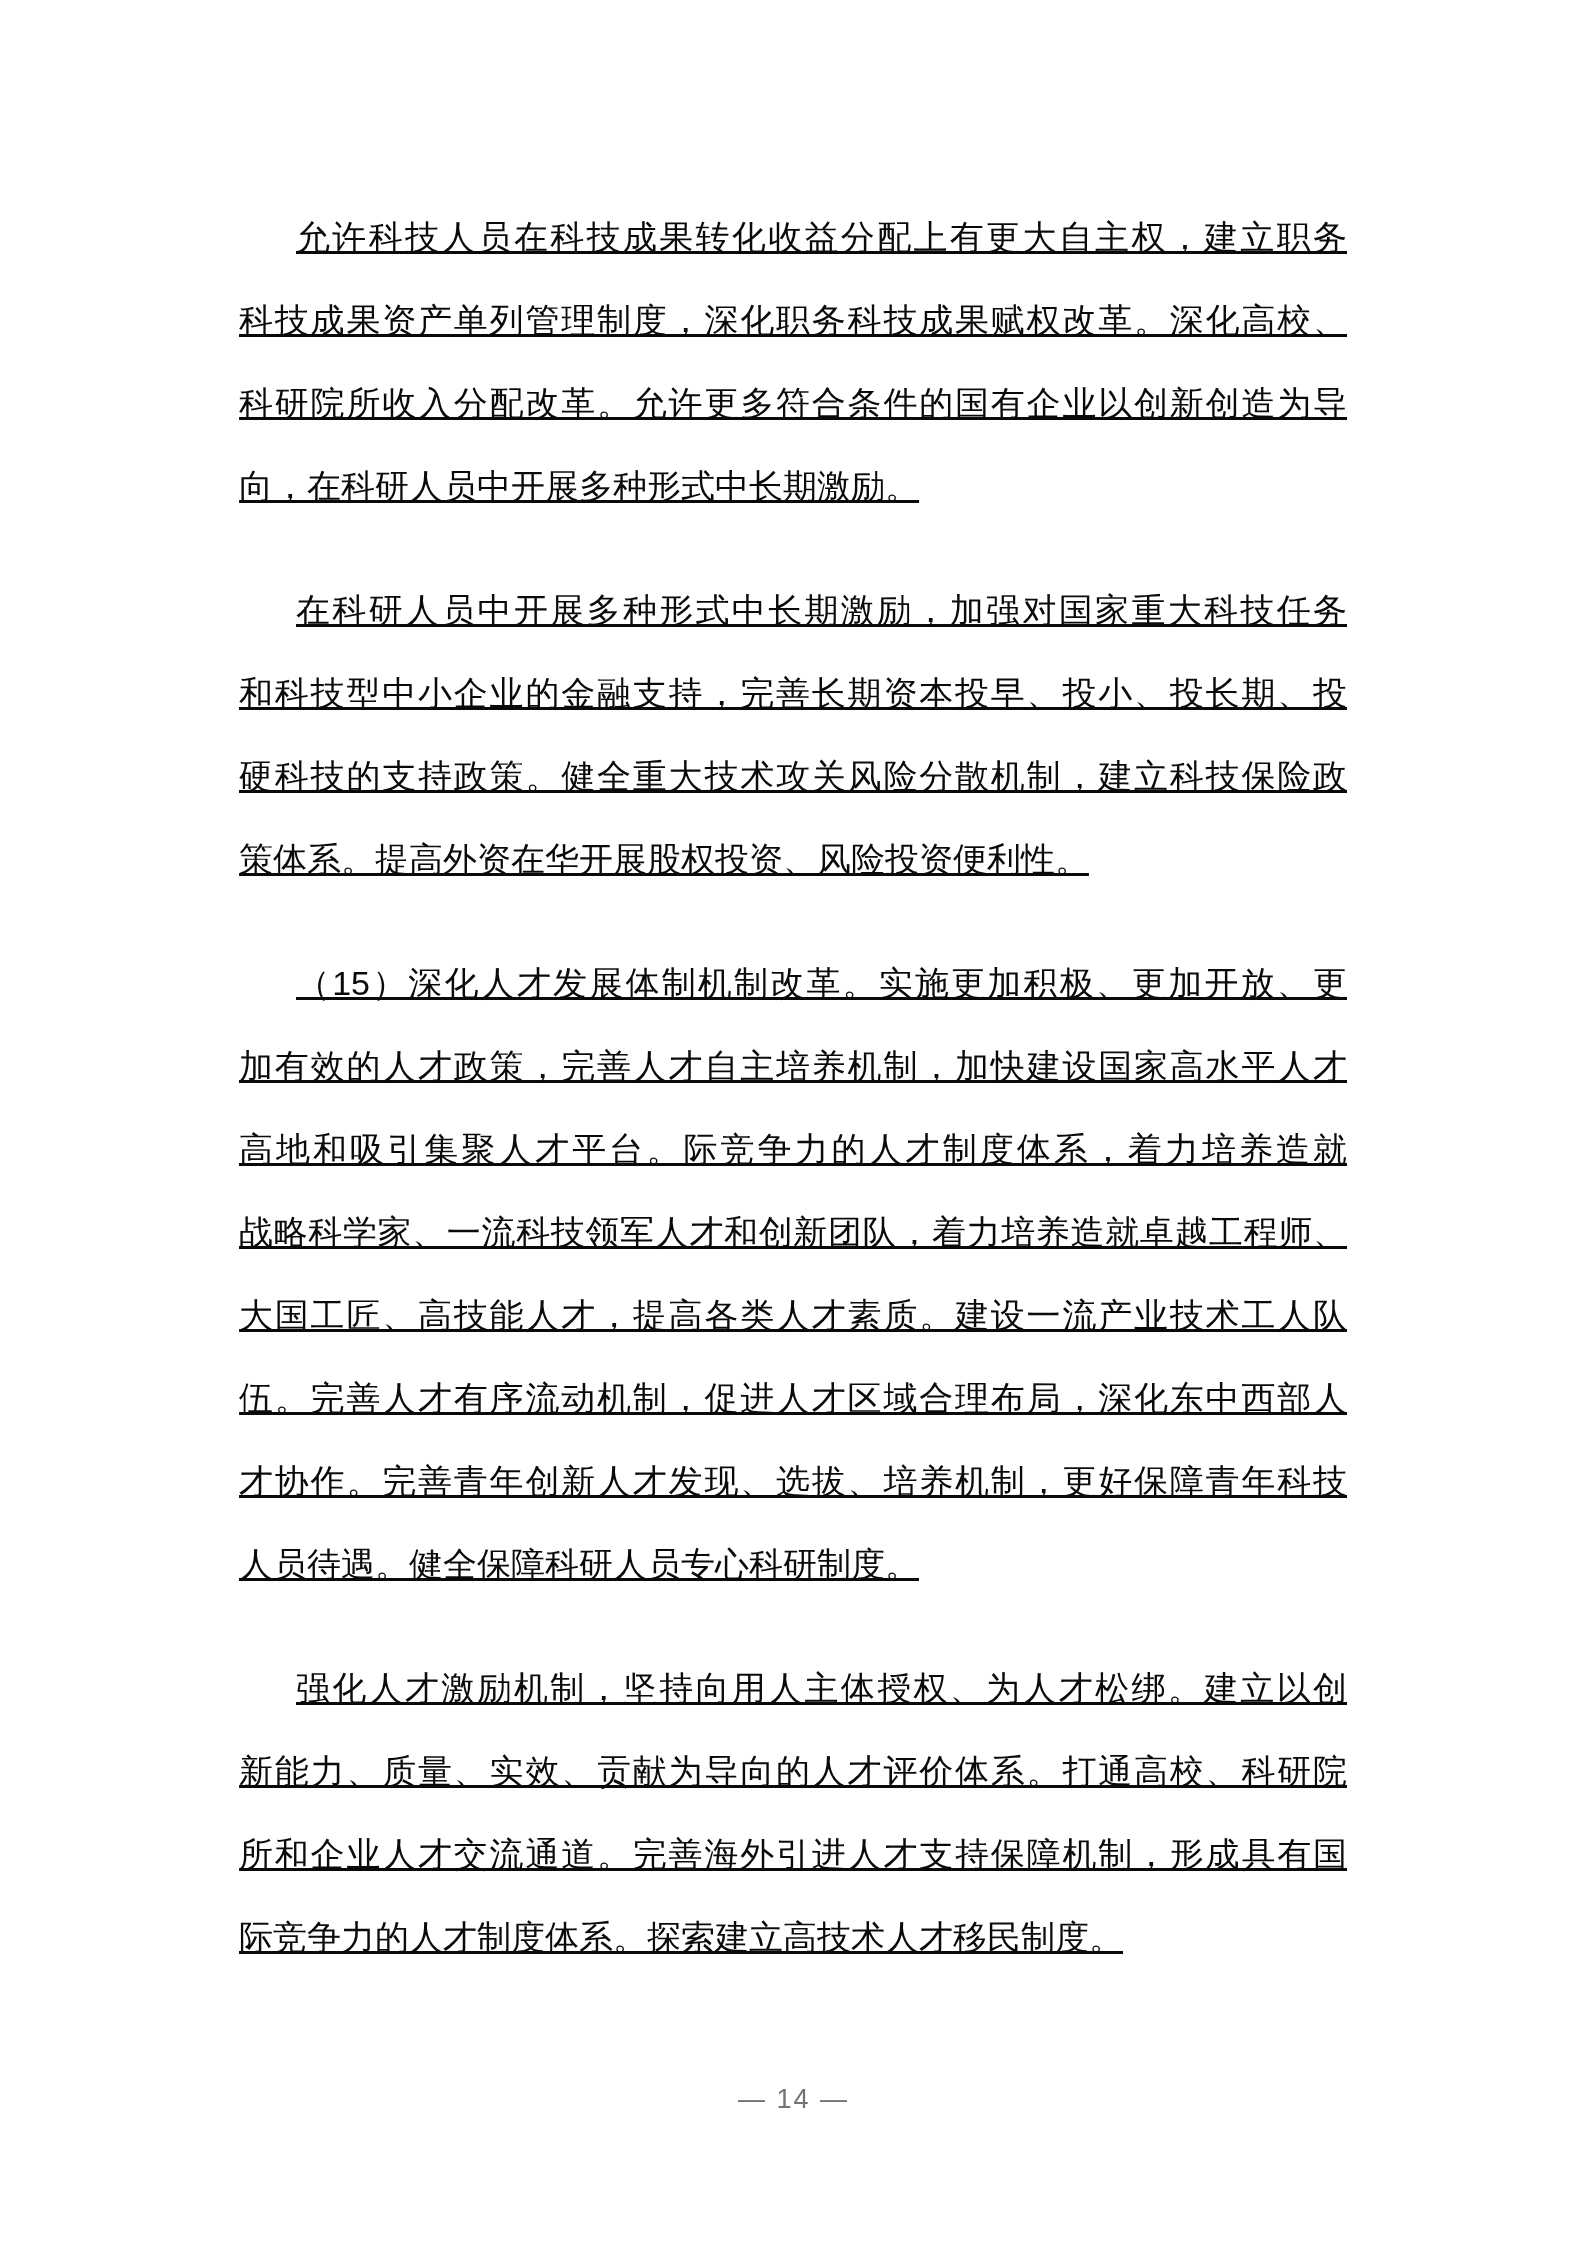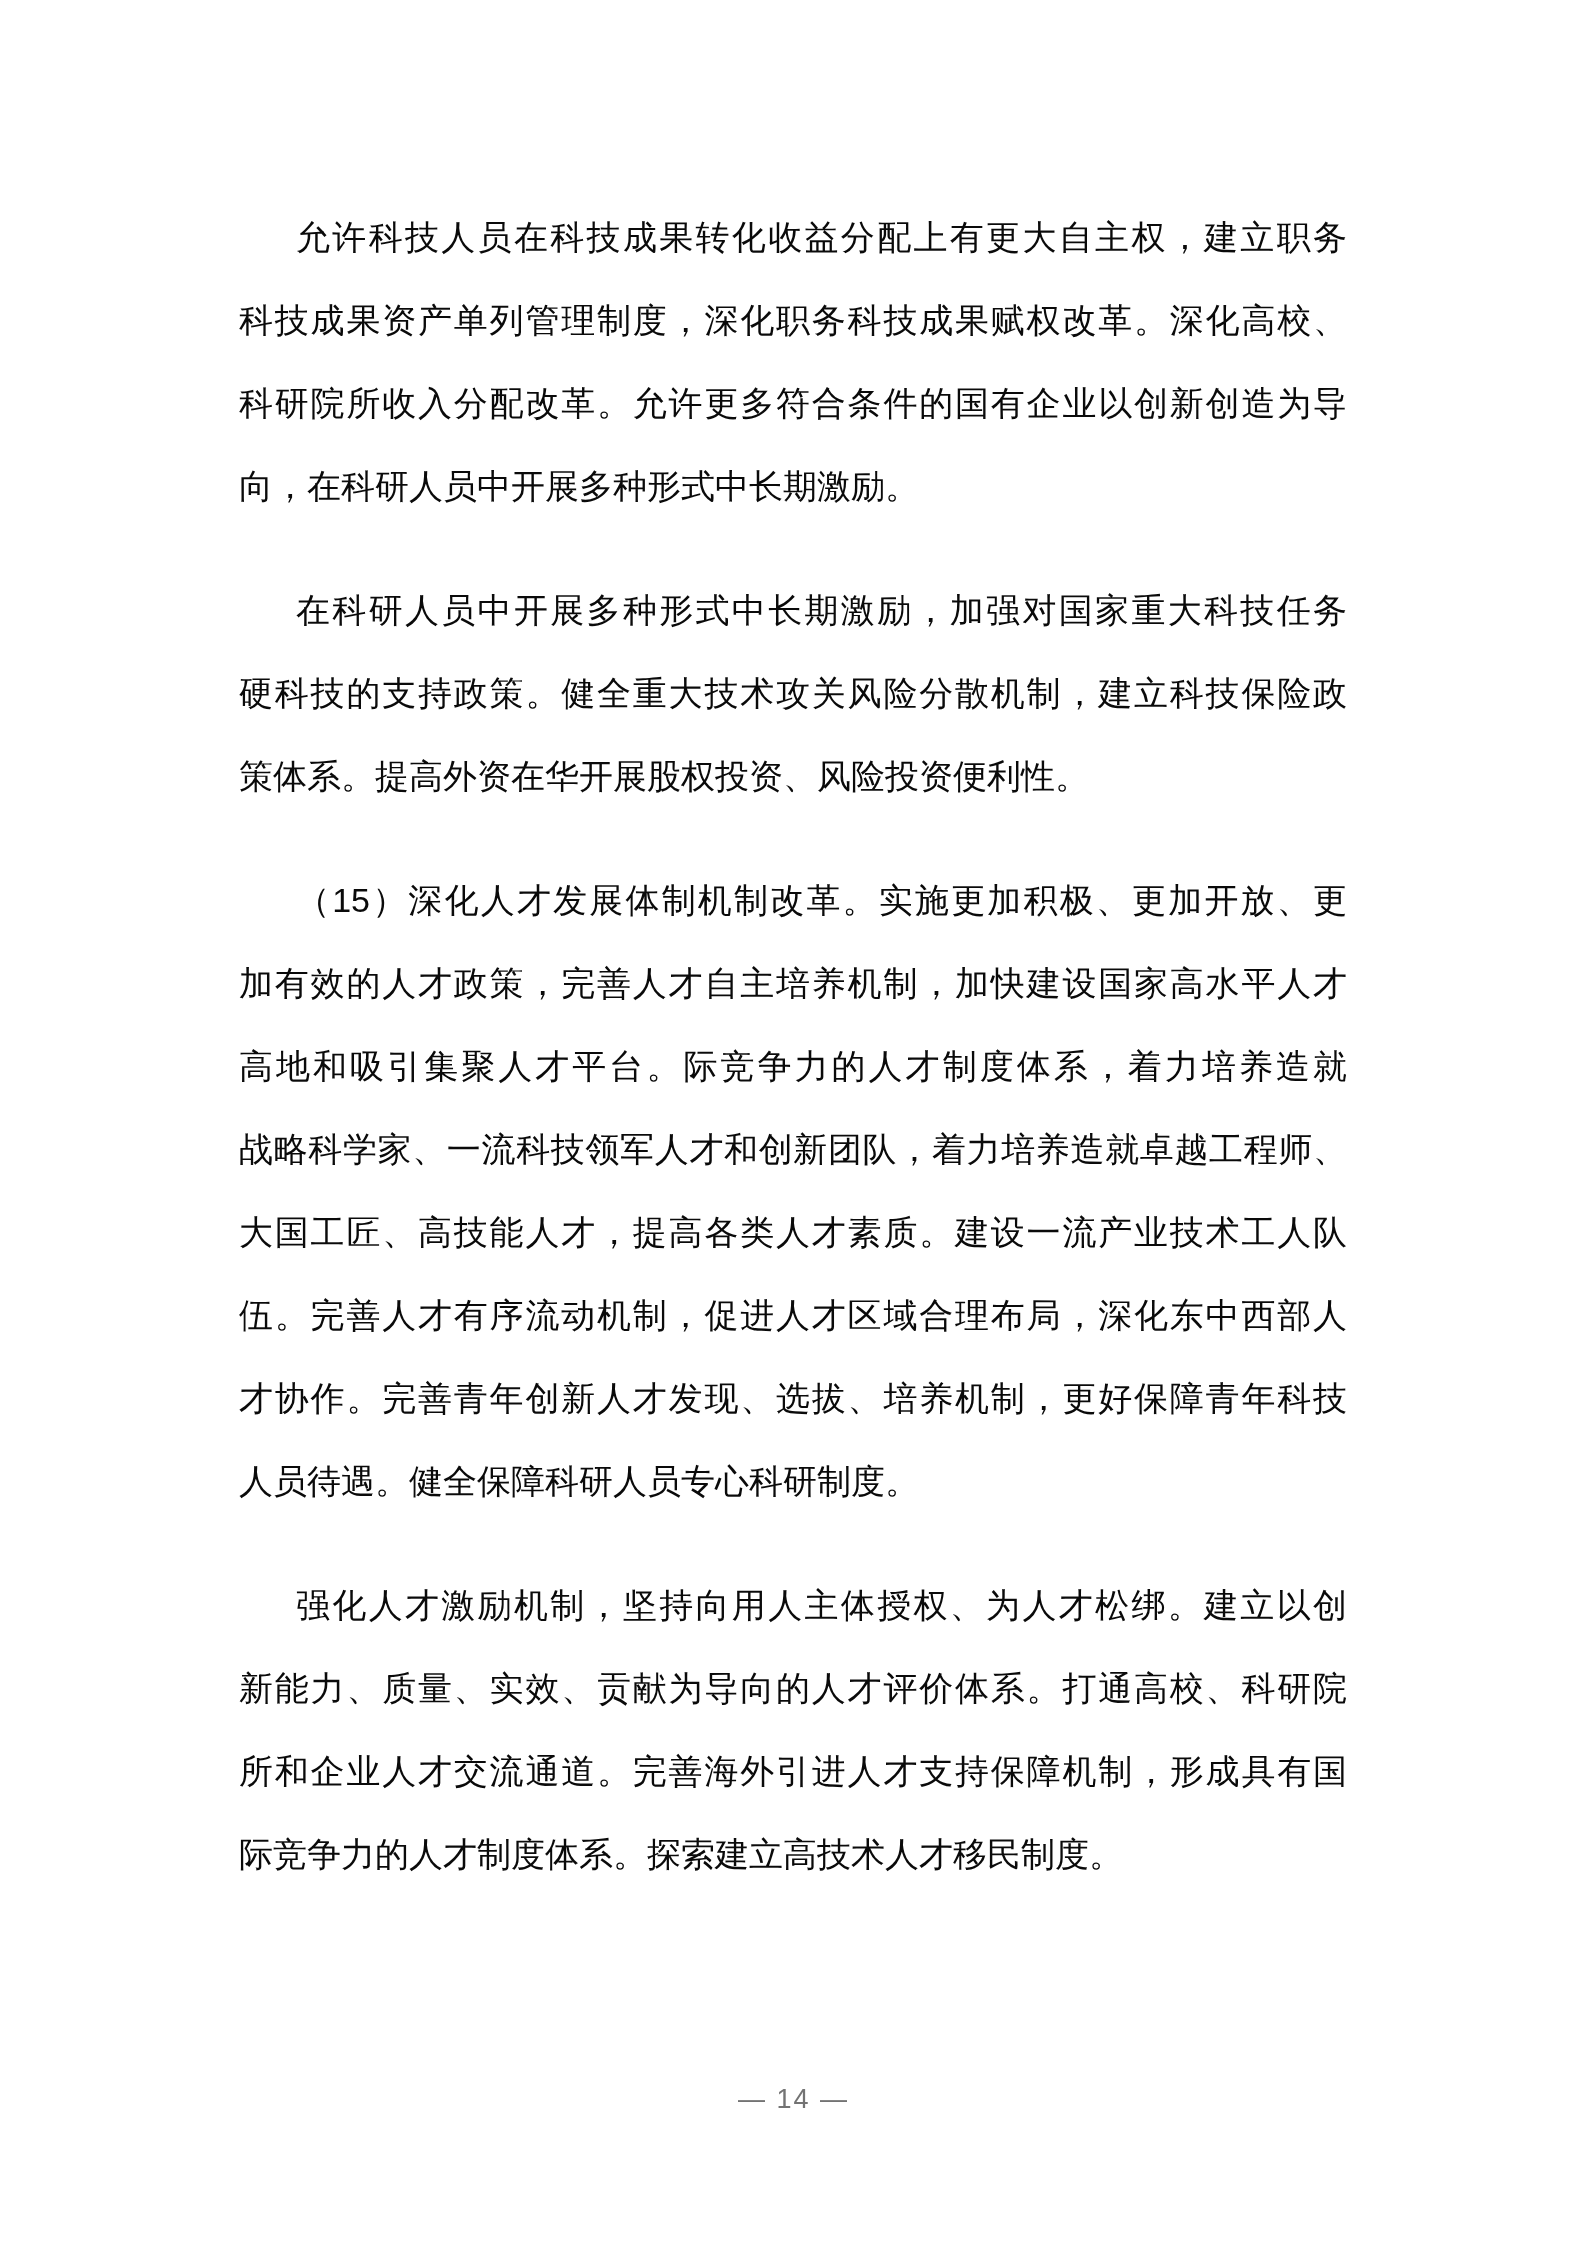--- a/index.html
+++ b/index.html
@@ -31,20 +31,21 @@
   .text-line {
     display: block;
     height: 83px;
     line-height: 83px;
     font-size: 34px;
     color: #0a0a0a;
     text-align: justify;
     text-align-last: justify;
     white-space: nowrap;
     overflow: hidden;
+    text-decoration: underline;
   }
   .text-line.first {
     text-indent: 57px;
   }
   .text-line.last {
     text-align-last: left;
   }
   .page-number {
     position: absolute;
     top: 2084px;
@@ -64,20 +65,21 @@
 <div class="page">
   <div class="content">
       <div class="para">
         <div class="text-line first">允许科技人员在科技成果转化收益分配上有更大自主权，建立职务</div>
         <div class="text-line">科技成果资产单列管理制度，深化职务科技成果赋权改革。深化高校、</div>
         <div class="text-line">科研院所收入分配改革。允许更多符合条件的国有企业以创新创造为导</div>
         <div class="text-line last">向，在科研人员中开展多种形式中长期激励。</div>
       </div>
       <div class="para">
         <div class="text-line first">在科研人员中开展多种形式中长期激励，加强对国家重大科技任务</div>
+        <div class="text-line">和科技型中小企业的金融支持，完善长期资本投早、投小、投长期、投</div>
         <div class="text-line">硬科技的支持政策。健全重大技术攻关风险分散机制，建立科技保险政</div>
         <div class="text-line last">策体系。提高外资在华开展股权投资、风险投资便利性。</div>
       </div>
       <div class="para">
         <div class="text-line first">（15）深化人才发展体制机制改革。实施更加积极、更加开放、更</div>
         <div class="text-line">加有效的人才政策，完善人才自主培养机制，加快建设国家高水平人才</div>
         <div class="text-line">高地和吸引集聚人才平台。际竞争力的人才制度体系，着力培养造就</div>
         <div class="text-line">战略科学家、一流科技领军人才和创新团队，着力培养造就卓越工程师、</div>
         <div class="text-line">大国工匠、高技能人才，提高各类人才素质。建设一流产业技术工人队</div>
         <div class="text-line">伍。完善人才有序流动机制，促进人才区域合理布局，深化东中西部人</div>

